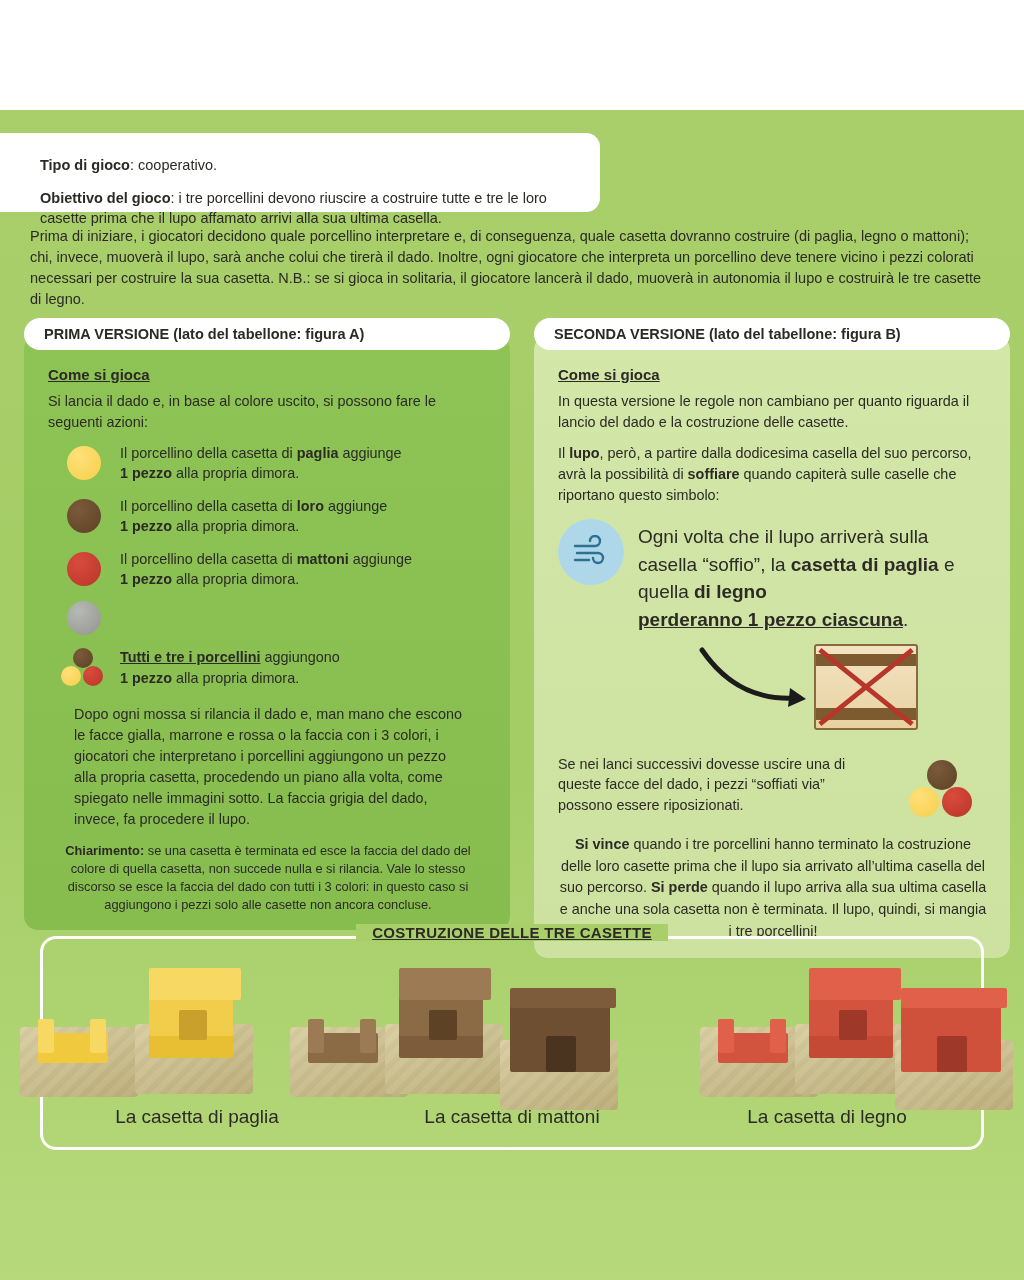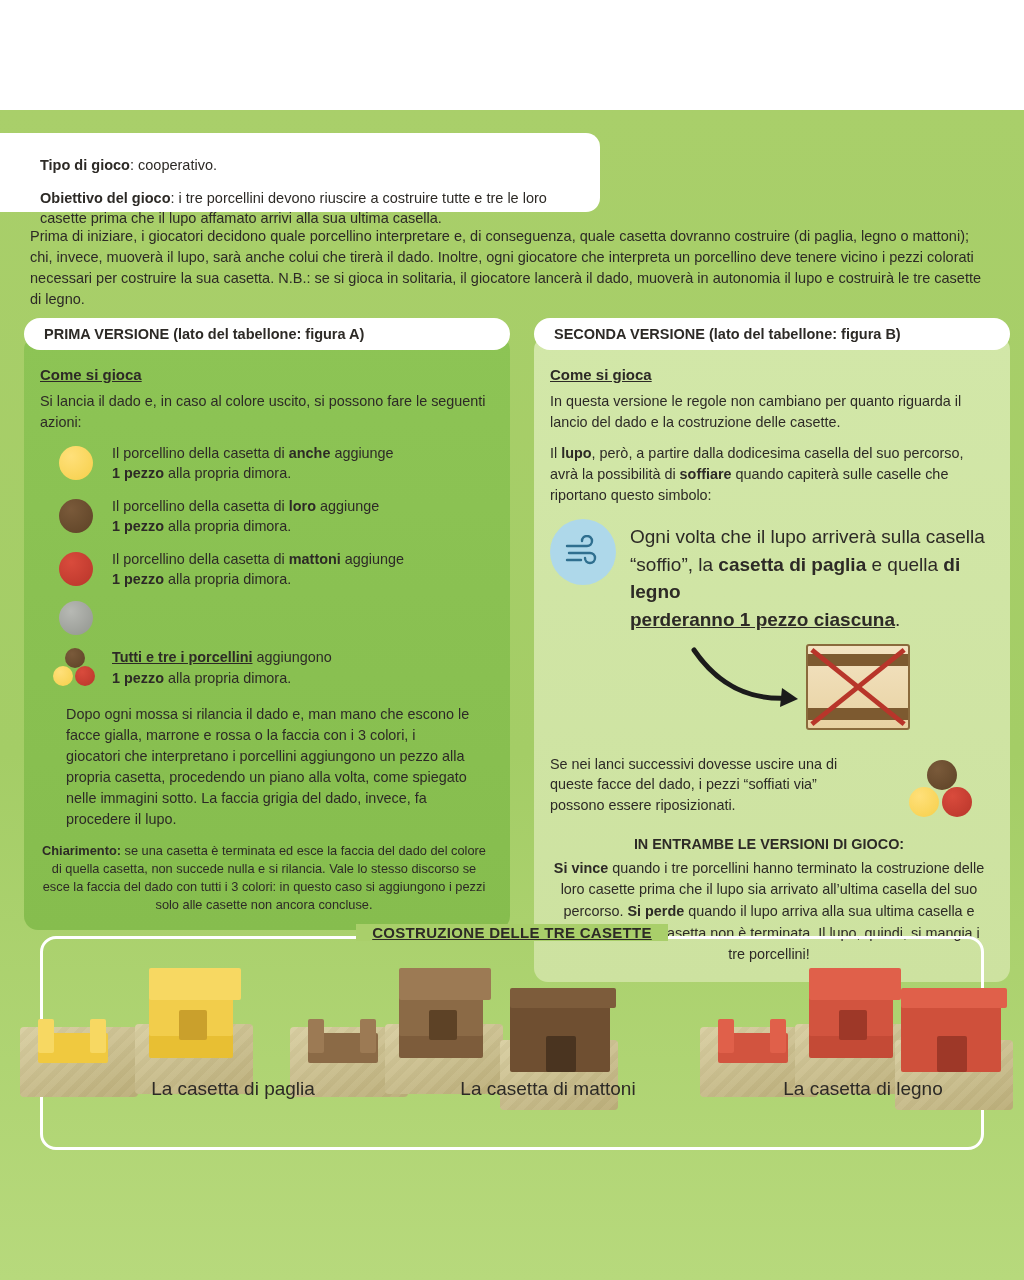--- a/index.html
+++ b/index.html
@@ -46,21 +46,21 @@
     border-radius:22px;
     padding:8px 20px;
     font-size:14.5px;
     font-weight:bold;
     color:#2d2a26;
     display:inline-block;
     width:100%;
   }
   .panel {
     margin-top:-14px;
-    padding:26px 22px 16px 16px;
+    padding:26px 22px 16px 24px;
     border-radius:14px;
   }
   .panel-left { background:#8cc152; background:linear-gradient(180deg,#8dc455 0%, #86bd4e 100%); }
   .panel-right { background:#cfe3a4; background:linear-gradient(180deg,#d2e7a8 0%, #cde2a0 100%); }
   .sub-head { font-weight:bold; font-size:15px; text-decoration:underline; margin:4px 0 8px 0; }
   .panel p { margin:0 0 10px 0; font-size:14.4px; line-height:1.45; }
   
   .dice-row { display:flex; align-items:center; margin:0 0 4px 0; }
   .dice-dot-wrap { width:72px; min-width:72px; display:flex; justify-content:center; align-items:center; }
   .dot { width:34px; height:34px; border-radius:50%; display:block; }
@@ -160,28 +160,28 @@
     <b>Obiettivo del gioco</b><span>: i tre porcellini devono riuscire a costruire tutte e tre le loro casette prima che il lupo affamato arrivi alla sua ultima casella.</span>
   </p>
 </div>
 
 <div class="lead">Prima di iniziare, i giocatori decidono quale porcellino interpretare e, di conseguenza, quale casetta dovranno costruire (di paglia, legno o mattoni); chi, invece, muoverà il lupo, sarà anche colui che tirerà il dado. Inoltre, ogni giocatore che interpreta un porcellino deve tenere vicino i pezzi colorati necessari per costruire la sua casetta. N.B.: se si gioca in solitaria, il giocatore lancerà il dado, muoverà in autonomia il lupo e costruirà le tre casette di legno.</div>
 
 <div class="col-left">
   <div class="version-head">PRIMA VERSIONE (lato del tabellone: figura A)</div>
   <div class="panel panel-left">
     <div class="sub-head">Come si gioca</div>
-    <p>Si lancia il dado e, in caso al colore uscito, si possono fare le seguenti azioni:</p>
+    <p>Si lancia il dado e, in base al colore uscito, si possono fare le seguenti azioni:</p>
 
     <div class="dice-row">
       <div class="dice-dot-wrap">
         <span class="dot dot-yellow"></span>
       </div>
       <div class="dice-text">
-        <span>Il porcellino della casetta di </span><b>anche</b><span> aggiunge</span><br>
+        <span>Il porcellino della casetta di </span><b>paglia</b><span> aggiunge</span><br>
         <b>1 pezzo</b><span> alla propria dimora.</span>
       </div>
     </div>
 
     <div class="spacer-8"></div>
 
     <div class="dice-row">
       <div class="dice-dot-wrap">
         <span class="dot dot-brown"></span>
       </div>
@@ -277,21 +277,20 @@
 
     <div style="position:relative;height:0">
       <span class="tri" style="position:absolute; right:10px; top:-66px; transform:scale(1.5); transform-origin:top right;">
         <span class="dot-s t1"></span>
           <span class="dot-s t2"></span>
           <span class="dot-s t3"></span>
       </span>
     </div>
 
     <div class="both-versions">
-      <span class="title">IN ENTRAMBE LE VERSIONI DI GIOCO:</span>
       <span><b>Si vince</b><span> quando i tre porcellini hanno terminato la costruzione delle loro casette prima che il lupo sia arrivato all’ultima casella del suo percorso.</span></span>
       <span> <b>Si perde</b><span> quando il lupo arriva alla sua ultima casella e anche una sola casetta non è terminata.</span></span>
       <span>Il lupo, quindi, si mangia i tre porcellini!</span>
     </div>
   </div>
 </div>
 
 <div class="houses-box"></div>
 <div class="houses-title" style="position:absolute; left:40px; width:944px; top:924px;">
   <span>COSTRUZIONE DELLE TRE CASETTE</span>
@@ -360,17 +359,17 @@
 </div>
 <div class="hgroup" style="left:895px; top:980px;">
   <div class="tile" style="left:0; top:60px;">
       <span class="tile-inner"></span>
     </div>
   <div class="pc" style="left:6px; top:20px; width:100px; height:72px; background:#cf503b;"></div>
   <div class="pc" style="left:6px; top:8px; width:106px; height:20px; background:#e0604a;"></div>
   <div class="pc" style="left:42px; top:56px; width:30px; height:36px; background:#9e3828;"></div>
 </div>
 
-<div class="house-labels" style="position:absolute; left:40px; top:1078px; width:944px;margin-left:36px;">
+<div class="house-labels" style="position:absolute; left:40px; top:1106px; width:944px;">
   <div class="house-label" style="width:314px">La casetta di paglia</div>
   <div class="house-label" style="width:316px">La casetta di mattoni</div>
   <div class="house-label" style="width:314px">La casetta di legno</div>
 </div>
 
 </body></html>

